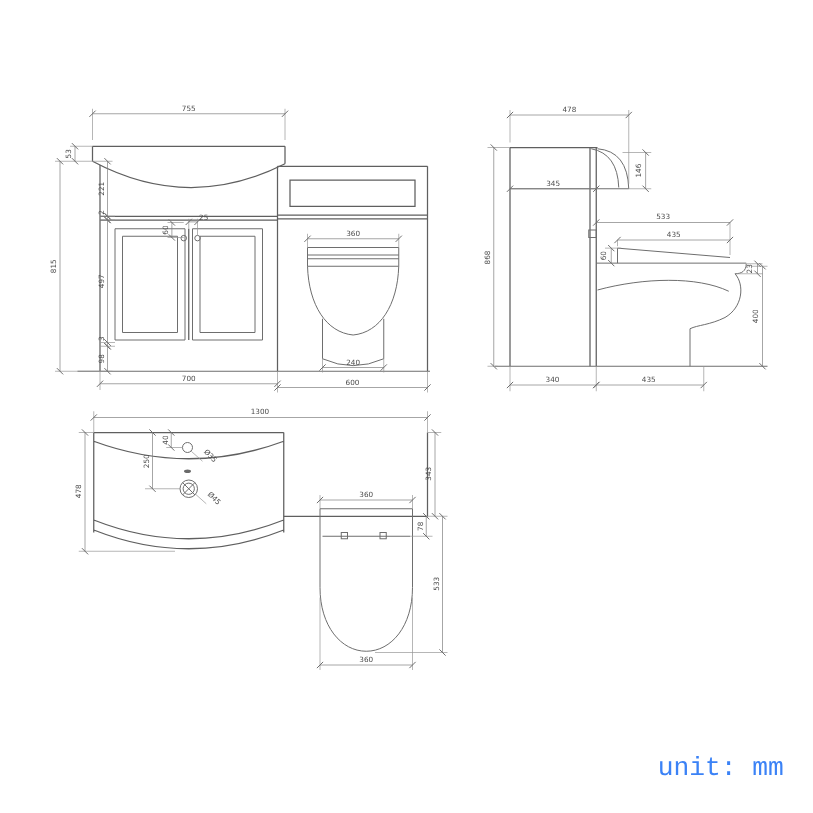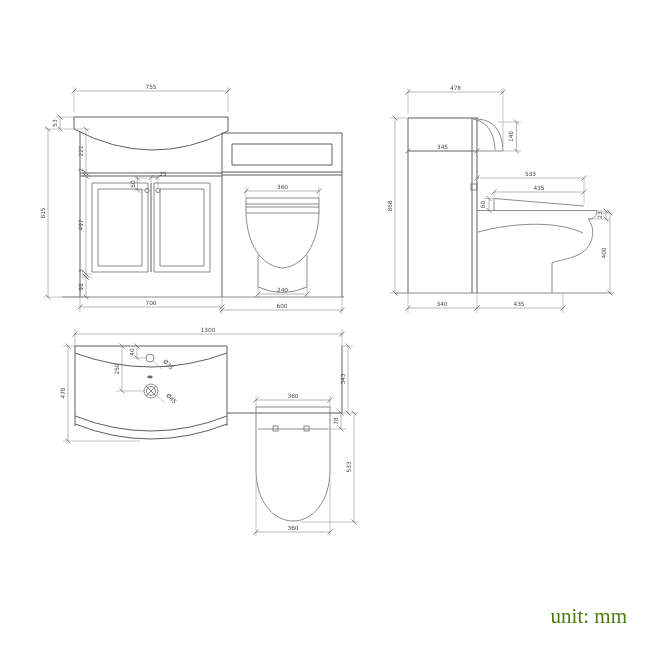--- a/index.html
+++ b/index.html
@@ -4,22 +4,22 @@
 <style>
   html,body{margin:0;padding:0;background:#ffffff;}
   .canvas{position:relative;width:650px;height:650px;background:#ffffff;overflow:hidden;
           font-family:"Liberation Sans",sans-serif;}
   svg{position:absolute;left:0;top:0;}
   .ol{fill:none;stroke:#5f5f5f;stroke-width:1;}
   .ol2{fill:none;stroke:#6e6e6e;stroke-width:0.8;}
   .ext{fill:none;stroke:#949494;stroke-width:0.55;}
   .dim{stroke:#7d7d7d;stroke-width:0.55;fill:none;}
   text.d{font-size:5.8px;fill:#4c4c4c;text-anchor:middle;font-family:"DejaVu Sans",sans-serif;}
-  .unit{position:absolute;right:23px;top:604px;font-size:21px;color:#4d7c0f;
-        font-family:Liberation Serif, serif;}
+  .unit{position:absolute;right:23px;top:604px;font-size:21px;color:#3b82f6;
+        font-family:Liberation Mono, monospace;}
 </style>
 </head>
 <body>
 
 <div class="canvas">
 <svg width="650" height="650" viewBox="0 0 650 650">
   <defs>
     <marker id="tk" markerWidth="8" markerHeight="8" refX="4" refY="4" orient="auto" markerUnits="userSpaceOnUse">
       <path d="M1.5,6.5 L6.5,1.5" stroke="#6f6f6f" stroke-width="0.8" fill="none"></path>
     </marker>

